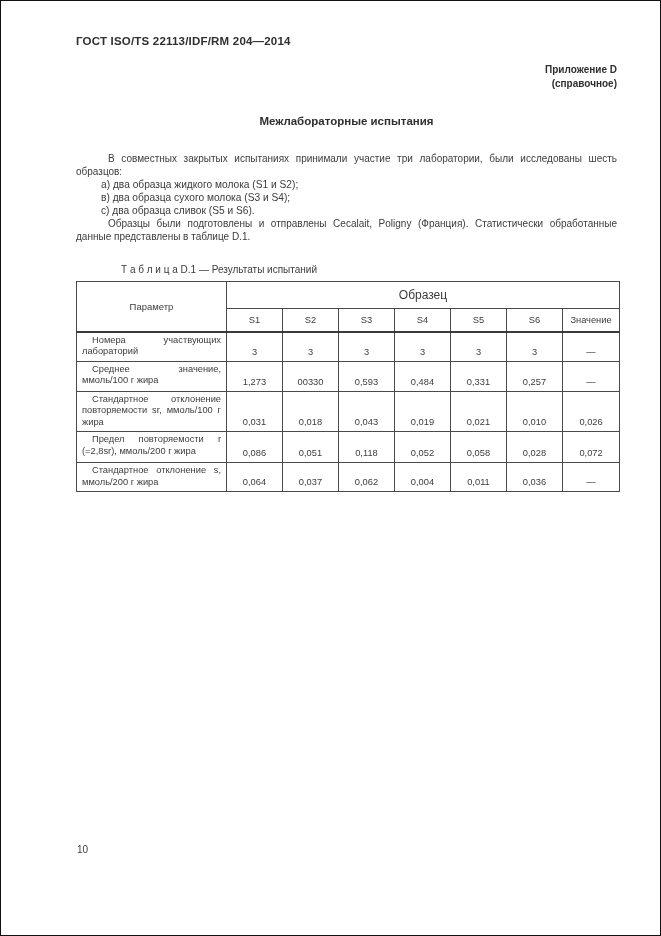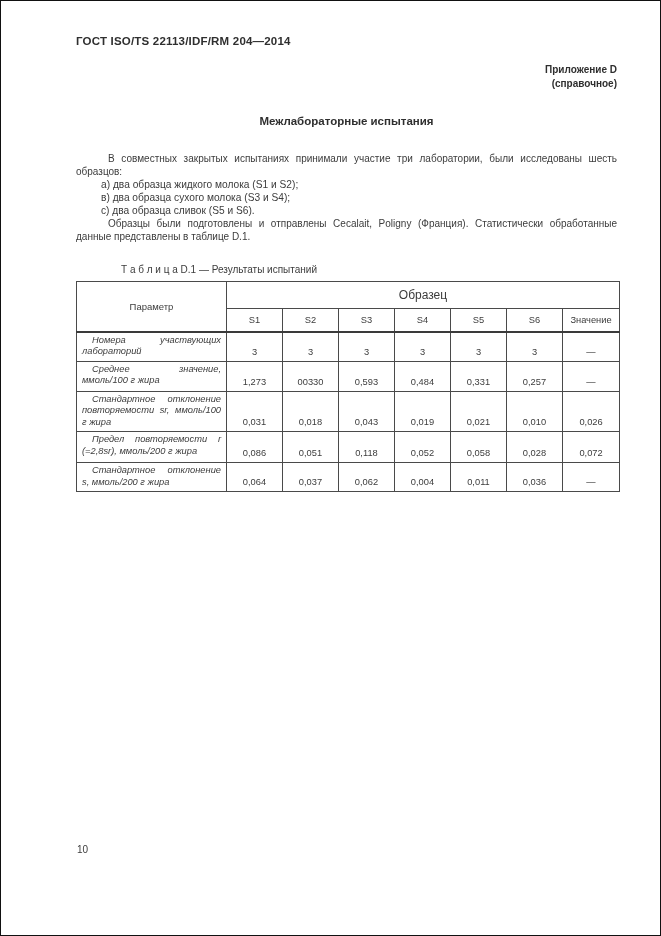--- a/index.html
+++ b/index.html
@@ -76,21 +76,20 @@
   .group-row th { height: 27px; font-size: 12px; }
   .sub-row th { height: 23px; }
   th.param-head { font-size: 9.5px; }
   tr.head-split { border-bottom: 2px solid #3a3a3a; }
   tbody td.label {
     text-align: justify;
     vertical-align: top;
     padding: 2px 5px 3px 5px;
     text-indent: 10px;
     line-height: 11.5px;
-    font-style: italic;
   }
   tbody td.val {
     text-align: center;
     vertical-align: bottom;
     padding: 2px 2px 4px 2px;
   }
   tr.r1 td { height: 29px; }
   tr.r2 td { height: 30px; }
   tr.r3 td { height: 38px; }
   tr.r4 td { height: 31px; }

